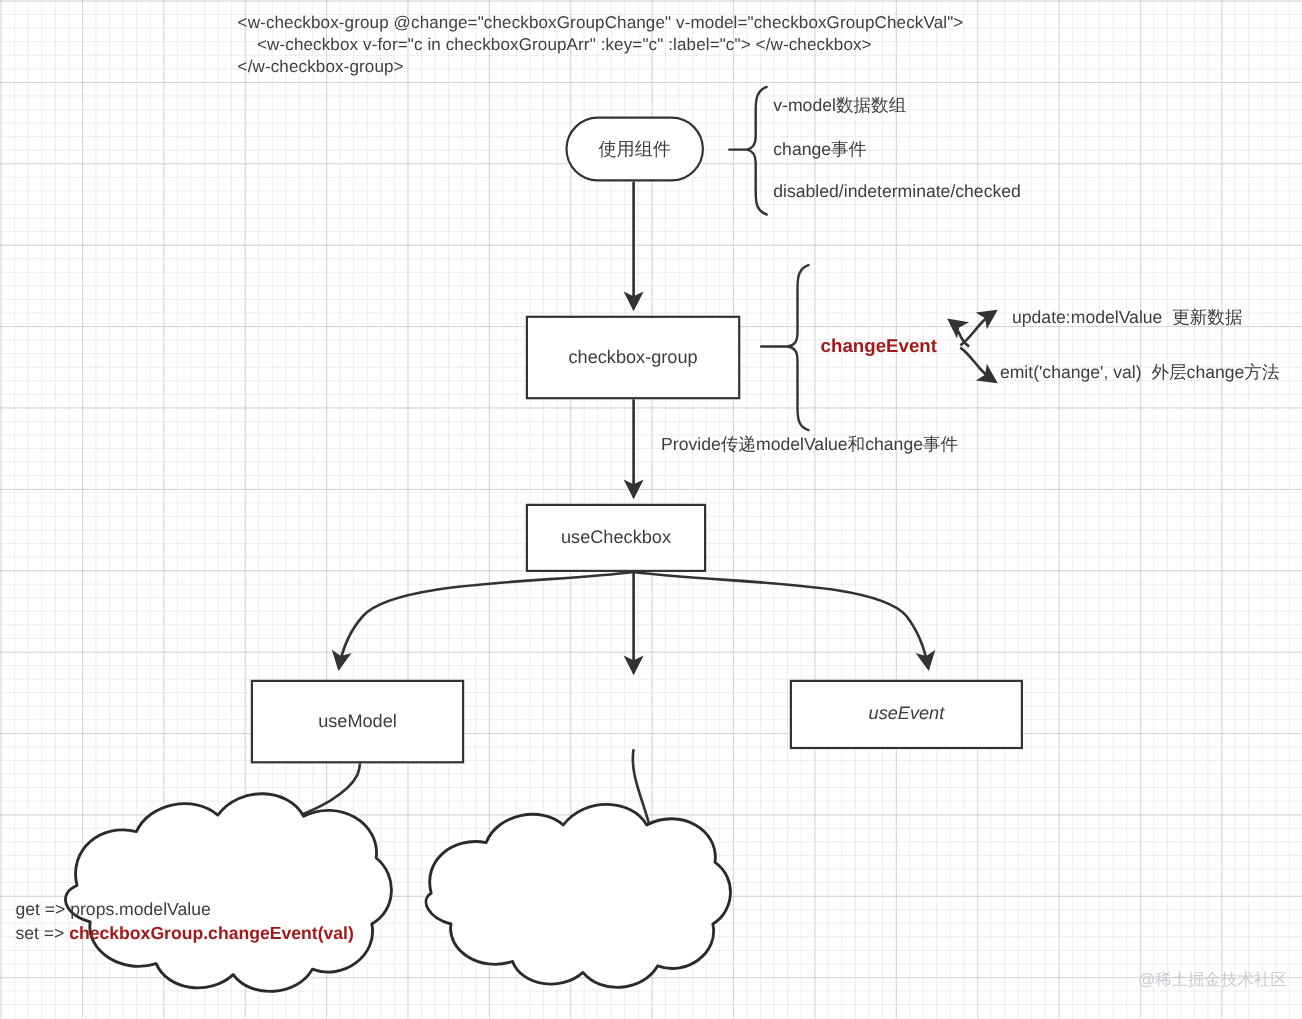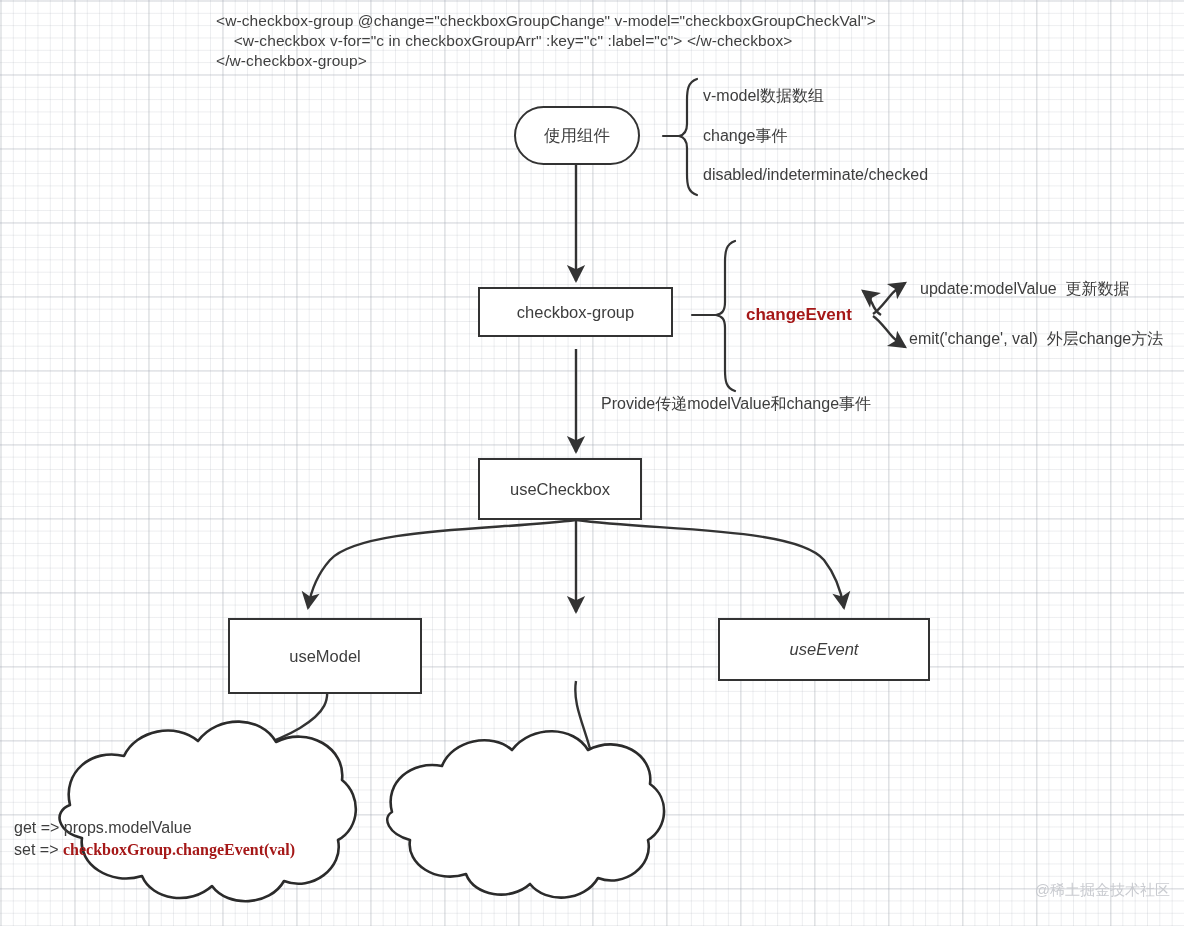--- a/index.html
+++ b/index.html
@@ -81,21 +81,20 @@
   .cloud-text {
     position: absolute;
     font-size: 16px;
     color: #3d3d3d;
     white-space: pre;
     line-height: 22px;
   }
   .cloud-text .bold-red {
     color: #a51818;
     font-weight: bold;
-    font-family: Liberation Serif, serif;
   }
 
   
   .watermark {
     position: absolute;
     right: 14px;
     bottom: 26px;
     font-size: 15px;
     color: #c9cbd0;
     white-space: pre;
@@ -192,21 +191,21 @@
   </svg>
 
   <div class="code-block"><span>&lt;w-checkbox-group @change="checkboxGroupChange" v-model="checkboxGroupCheckVal"&gt;</span>
 <span>    &lt;w-checkbox v-for="c in checkboxGroupArr" :key="c" :label="c"&gt; &lt;/w-checkbox&gt;</span>
 <span>&lt;/w-checkbox-group&gt;</span></div>
 
   <div class="node rounded" style="left:514px; top:106px; width:126px; height:59px;">
     <span>使用组件</span>
   </div>
 
-  <div class="node" style="left:478px; top:287px; width:195px; height:50px;text-align:right;">
+  <div class="node" style="left:478px; top:287px; width:195px; height:76px;text-align:right;">
     <span>checkbox-group</span>
   </div>
 
   <div class="node" style="left:478px; top:458px; width:164px; height:62px;">
     <span>useCheckbox</span>
   </div>
 
   <div class="node" style="left:228px; top:618px; width:194px; height:76px;">
     <span>useModel</span>
   </div>

